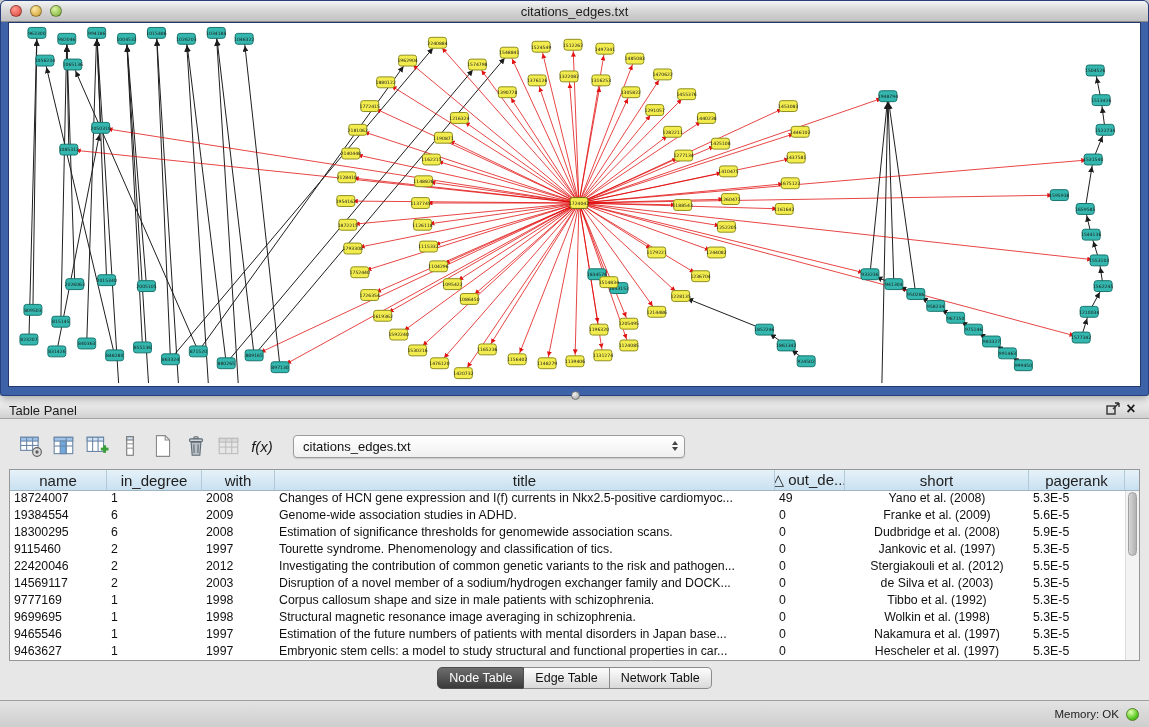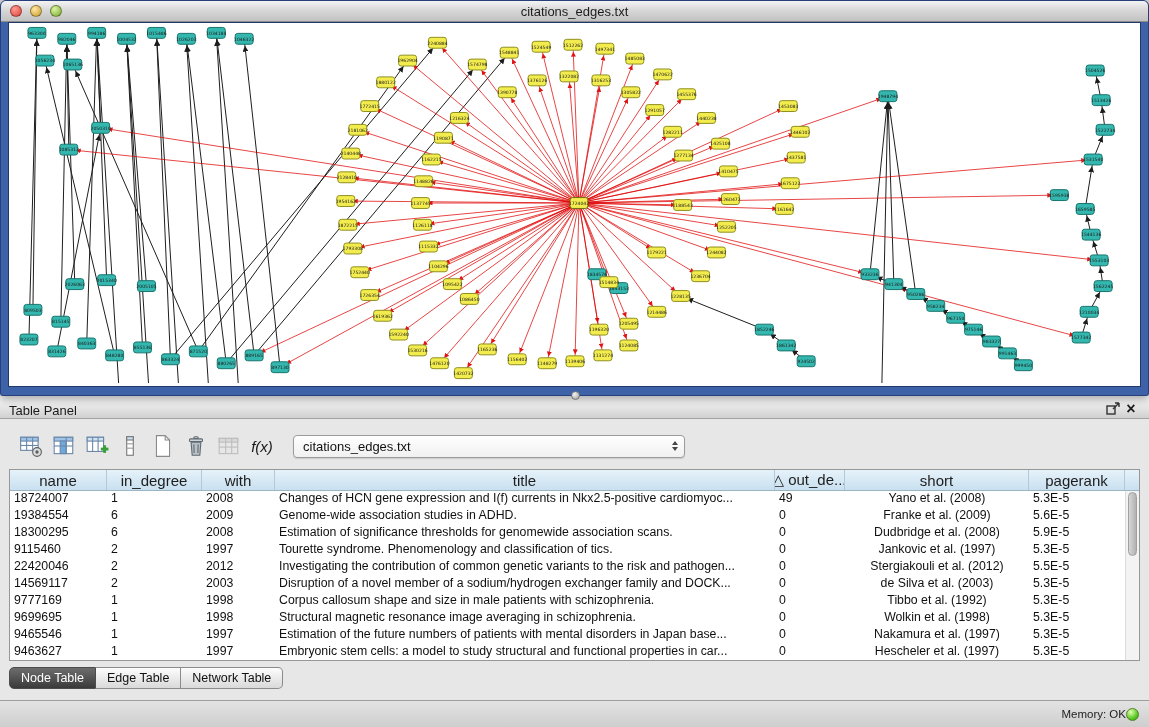--- a/index.html
+++ b/index.html
@@ -60,31 +60,31 @@
     border-right:1px solid #b3c9d8;overflow:hidden;white-space:nowrap}
   .tbody{position:absolute;left:0;right:14px;top:21px;bottom:0;overflow:hidden}
   .trow{display:flex;height:17px;align-items:flex-start}
   .tcell{font-size:12.3px;color:#101010;padding:0 4px;white-space:nowrap;overflow:hidden}
   .c0{width:97px}.c1{width:95px}.c2{width:73px}.c3{width:500px}.c4{width:70px}.c5{width:184px}.c6{width:96px}
   .tcell.c5{text-align:center}
   .vscroll{position:absolute;right:0;top:21px;bottom:0;width:14px;background:#f3f3f3;border-left:1px solid #dcdcdc}
   .vthumb{margin:1px 2px;height:64px;background:linear-gradient(90deg,#d6d6d6,#b2b2b2);border:1px solid #a0a0a0;border-radius:6px}
 
   
-  .tabs{display:flex;justify-content:flex-start;margin-top:6px}
+  .tabs{display:flex;justify-content:center;margin-top:6px}
   .tab{font-size:12.5px;padding:3px 11px;border:1px solid #8b8b8b;
     background:linear-gradient(#fdfdfd,#d9d9d9);color:#111}
   .tab+.tab{border-left:none}
   .tab:first-child{border-radius:5px 0 0 5px}
   .tab:last-child{border-radius:0 5px 5px 0}
   .tab.active{background:linear-gradient(#6d6d6d,#3a3a3a);color:#fff;border-color:#4c4c4c}
 
   
   .status-bar{height:27px;background:linear-gradient(#e3e3e3,#cecece);border-top:1px solid #9e9e9e;
-    display:flex;align-items:center;justify-content:flex-end;padding:0 10px;}
+    display:flex;align-items:center;justify-content:flex-end;padding:0 10px;gap:7px}
   .memory-label{font-size:11.5px;color:#222}
   .memory-dot{width:13px;height:13px;border-radius:50%;border:1px solid #56812a;
     background:radial-gradient(circle at 35% 28%,#e4ffb2,#57c820 62%,#2f9a10)}
 </style>
 </head>
 <body>
 
 <div class="app">
 
   <div class="graph-window">

